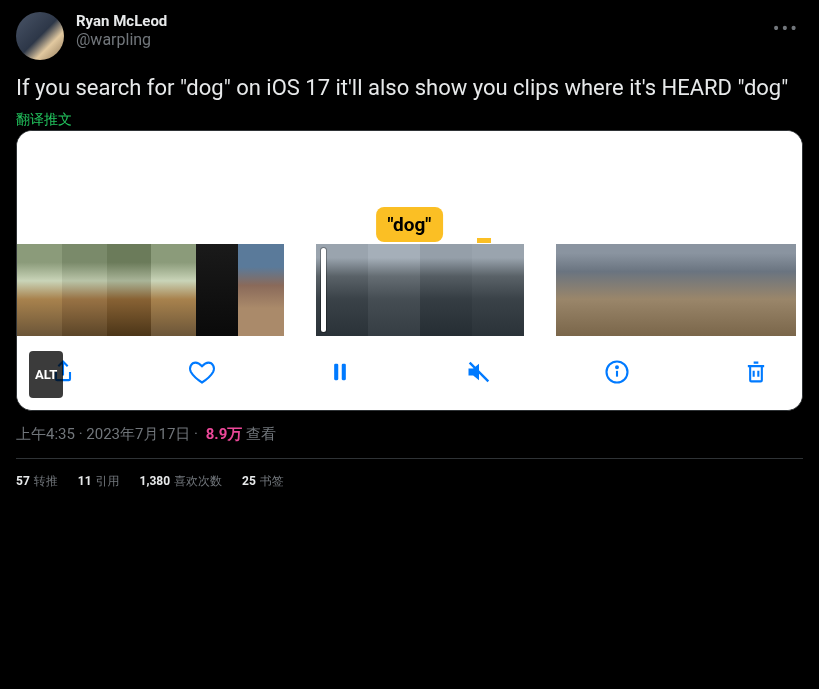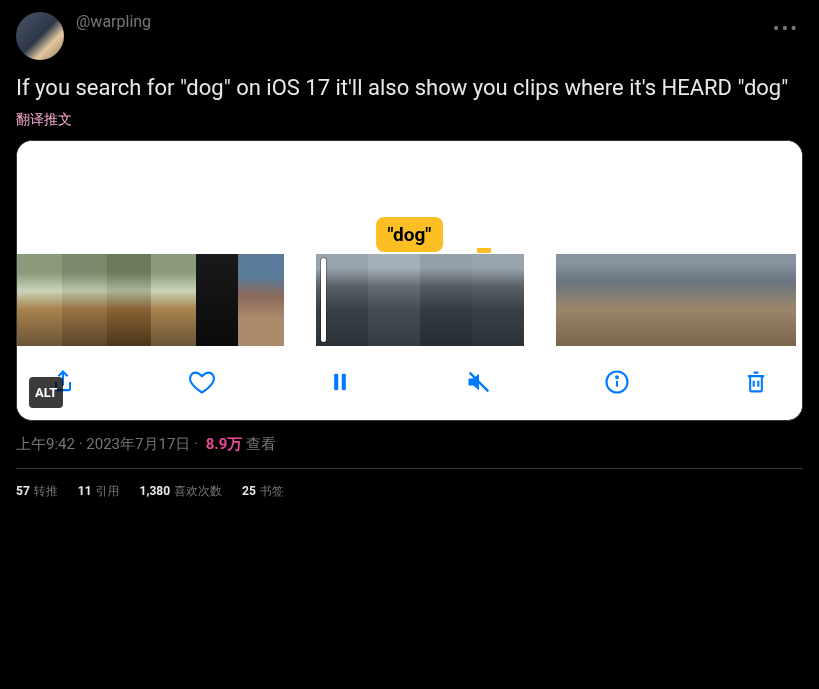--- a/index.html
+++ b/index.html
@@ -14,21 +14,21 @@
     .avatar {
       width: 48px; height: 48px; border-radius: 50%; margin-right: 12px;
       background: linear-gradient(135deg, #4a5568 0%, #2d3748 50%, #e2c9a0 70%, #8b7355 100%);
       flex-shrink: 0;
     }
     .user-col { flex: 1; }
     .display-name { font-weight: 700; font-size: 15px; color: #e7e9ea; }
     .handle { font-size: 16px; color: #71767b; }
     .more-btn { color: #71767b; font-size: 20px; padding: 4px; cursor: pointer; letter-spacing: 2px; }
     .tweet-text { font-size: 22px; line-height: 1.3; color: #e7e9ea; margin-bottom: 6px; }
-    .translate-link { color: #f9a8d4; font-size: 14px; margin-bottom: 11px; display: inline-block; cursor: pointer; }
+    .translate-link { color: #22c55e; font-size: 14px; margin-bottom: 1px; display: inline-block; cursor: pointer; }
     .media-card {
       border: 1px solid #2f3336; border-radius: 16px; overflow: hidden; background: #fff;
       margin-bottom: 14px; position: relative;
     }
     .media-top-white { height: 113px; background: #fff; position: relative; }
     .dog-label {
       position: absolute; left: 50%; transform: translateX(-50%); bottom: 2px;
       background: #fbbf24; color: #000; font-weight: 700; font-size: 19px;
       padding: 6px 12px; border-radius: 8px;
     }
@@ -46,36 +46,37 @@
     .td2b { width: 52px; background: linear-gradient(#a5afb9 15%, #656d73 35%, #454d53 60%, #353d43 100%); }
     .td2c { width: 52px; background: linear-gradient(#959fa9 15%, #555d63 35%, #353d43 60%, #252d33 100%); }
     .td2d { width: 52px; background: linear-gradient(#9aa4ae 15%, #5a6268 35%, #3a4248 60%, #2a3238 100%); }
     .scrubber { position: absolute; left: 5px; top: 4px; bottom: 4px; width: 5px; background: #fff; border-radius: 3px; box-shadow: 0 0 0 1px rgba(0,0,0,0.3); }
     .td3 { width: 40px; background: linear-gradient(#8a94a0 10%, #6a7480 30%, #9a866a 60%, #7a664a 100%); }
     .toolbar { display: flex; justify-content: space-between; align-items: center; padding: 20px 30px 22px; background: #fff; }
     .tbtn { width: 32px; height: 32px; display:flex; align-items:center; justify-content:center; cursor:pointer; color:#007aff; }
     .tbtn svg { width: 28px; height: 28px; }
     .alt-badge {
       position: absolute; left: 12px; bottom: 12px; background: rgba(0,0,0,0.77);
-      color: #fff; font-size: 13px; font-weight: 700; padding: 8px 6px; border-radius: 4px;
+      color: #fff; font-size: 13px; font-weight: 700; padding: 16px 6px; border-radius: 4px;
     }
     .meta-row { color: #71767b; font-size: 15px; margin-bottom: 14px; }
     .meta-row .views-num { color: #ec4899; font-weight: 700; margin-left: 4px; }
     .divider { border: 0; border-top: 1px solid #2f3336; margin-bottom: 14px; }
     .stats-row { display: flex; gap: 20px; font-size: 12px; color: #71767b; }
     .stat-num { color: #e7e9ea; font-weight: 700; margin-right: 4px; }
   </style>
 </head>
 <body>
 
 
 
 <div class="tweet-header">
   <div class="avatar"></div>
   <div class="user-col">
+    <div class="display-name">Ryan McLeod</div>
     <div class="handle">@warpling</div>
   </div>
   <div class="more-btn">•••</div>
 </div>
 
 <div class="tweet-text">If you search for "dog" on iOS 17 it'll also show you clips where it's HEARD "dog"</div>
 <a class="translate-link">翻译推文</a>
 
 <div class="media-card">
   <div class="media-top-white">
@@ -147,21 +148,21 @@
       <svg viewBox="0 0 24 24" fill="none" stroke="currentColor" stroke-width="1.8">
           <path d="M5 7h14M10 4h4M7 7v12a1 1 0 001 1h8a1 1 0 001-1V7M10 11v5M14 11v5"></path>
         </svg>
     </div>
   </div>
 
   <div class="alt-badge">ALT</div>
 </div>
 
 <div class="meta-row">
-  <span>上午9:42</span><span> · </span><span>2023年7月17日</span><span> · </span><span class="views-num">8.9万</span><span> 查看</span>
+  <span>上午4:35</span><span> · </span><span>2023年7月17日</span><span> · </span><span class="views-num">8.9万</span><span> 查看</span>
 </div>
 
 <hr class="divider">
 
 <div class="stats-row">
   <div><span class="stat-num">57</span><span>转推</span></div>
   <div><span class="stat-num">11</span><span>引用</span></div>
   <div><span class="stat-num">1,380</span><span>喜欢次数</span></div>
   <div><span class="stat-num">25</span><span>书签</span></div>
 </div>

